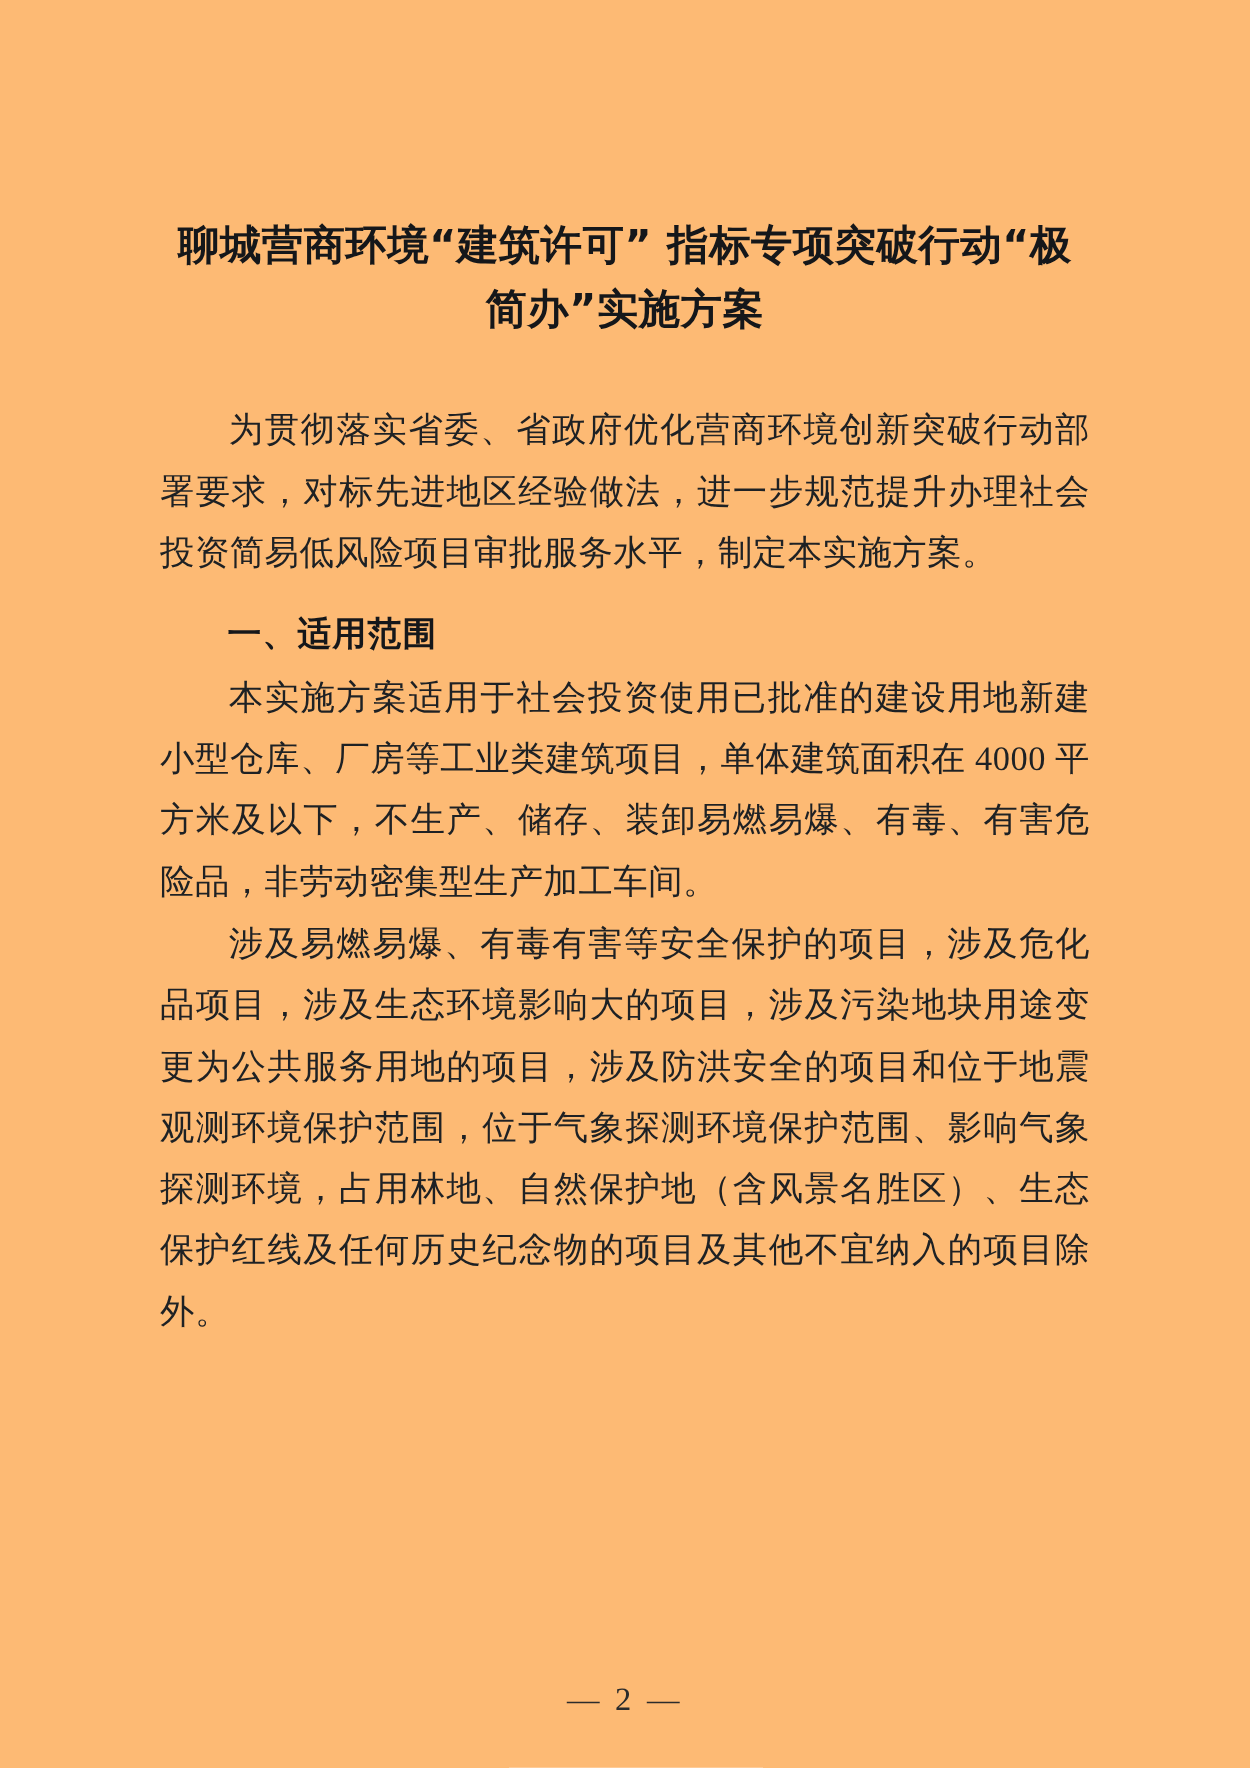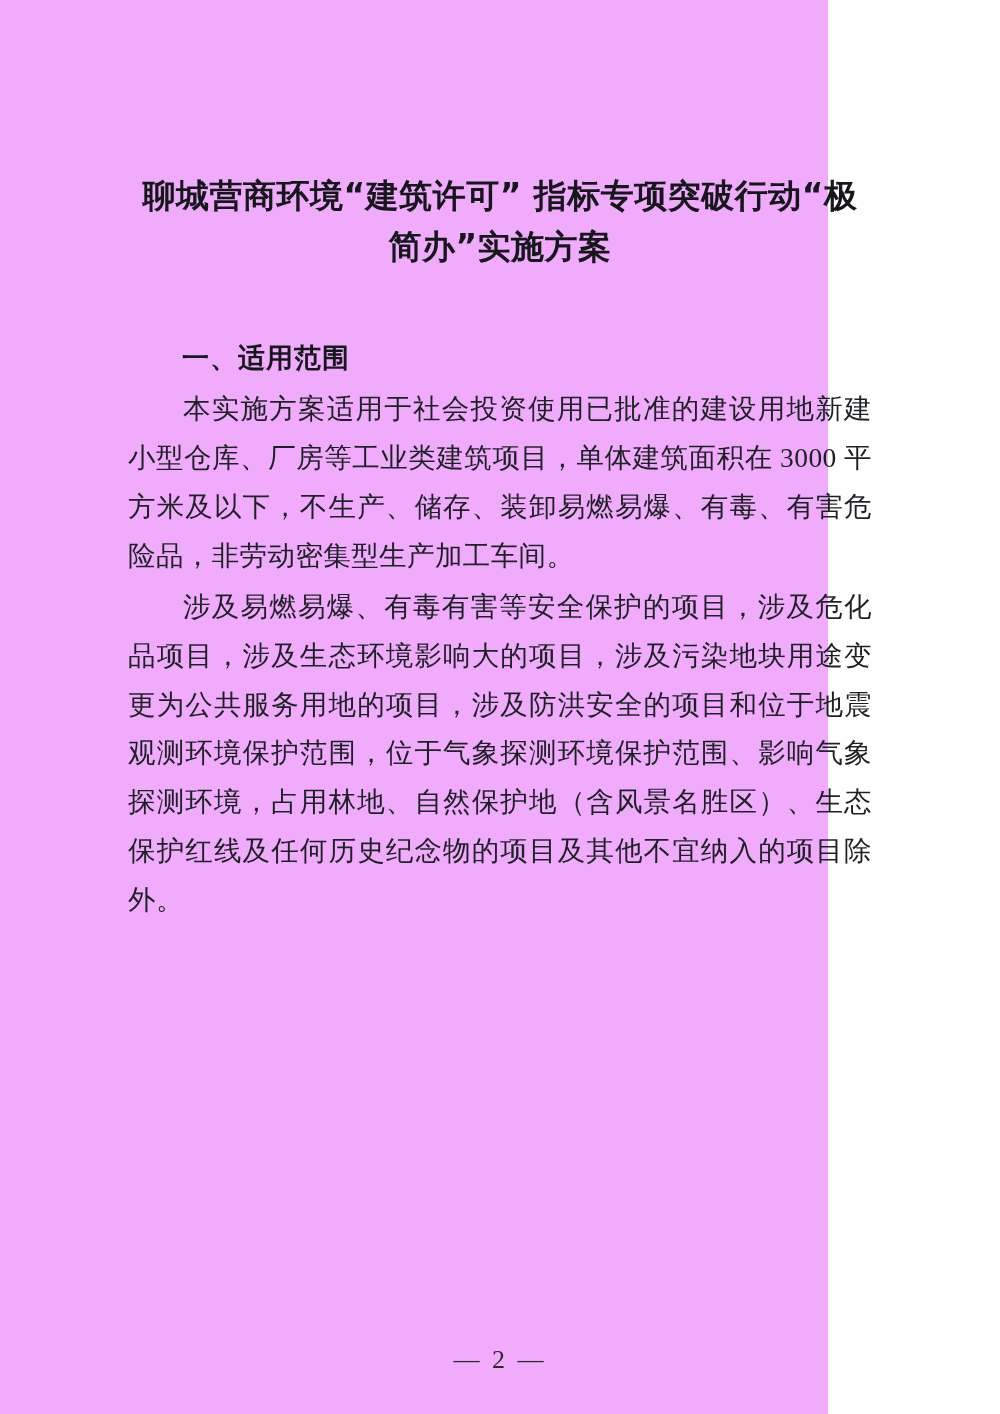--- a/index.html
+++ b/index.html
@@ -12,23 +12,23 @@
     background: #ffffff;
     font-family: "Liberation Serif", serif;
     color: #1b1b1b;
     position: relative;
     overflow: hidden;
   }
   .page {
     position: absolute;
     left: 0;
     top: 0;
-    width: 828px;
+    width: 1000px;
     height: 1414px;
-    background: #f0abfc;
+    background: #fdba74;
   }
   .content {
     position: absolute;
     left: 128px;
     top: 170px;
     width: 744px;
   }
   .doc-title {
     font-family: "DejaVu Sans", sans-serif;
     font-weight: bold;
@@ -76,26 +76,27 @@
 </style>
 </head>
 <body>
 
 <div class="page">
 
   <div class="content">
 
     <h1 class="doc-title">聊城营商环境“建筑许可” 指标专项突破行动“极简办”实施方案</h1>
 
+    <p class="para">为贯彻落实省委、省政府优化营商环境创新突破行动部署要求，对标先进地区经验做法，进一步规范提升办理社会投资简易低风险项目审批服务水平，制定本实施方案。</p>
 
     <div class="spacer-sm"></div>
 
     <h2 class="section-heading">一、适用范围</h2>
 
-    <p class="para">本实施方案适用于社会投资使用已批准的建设用地新建小型仓库、厂房等工业类建筑项目，单体建筑面积在 3000 平方米及以下，不生产、储存、装卸易燃易爆、有毒、有害危险品，非劳动密集型生产加工车间。</p>
+    <p class="para">本实施方案适用于社会投资使用已批准的建设用地新建小型仓库、厂房等工业类建筑项目，单体建筑面积在 4000 平方米及以下，不生产、储存、装卸易燃易爆、有毒、有害危险品，非劳动密集型生产加工车间。</p>
 
     <p class="para">涉及易燃易爆、有毒有害等安全保护的项目，涉及危化品项目，涉及生态环境影响大的项目，涉及污染地块用途变更为公共服务用地的项目，涉及防洪安全的项目和位于地震观测环境保护范围，位于气象探测环境保护范围、影响气象探测环境，占用林地、自然保护地（含风景名胜区）、生态保护红线及任何历史纪念物的项目及其他不宜纳入的项目除外。</p>
 
     <div class="spacer-md"></div>
 
 
   </div>
 
   <div class="page-number">— 2 —</div>
 

